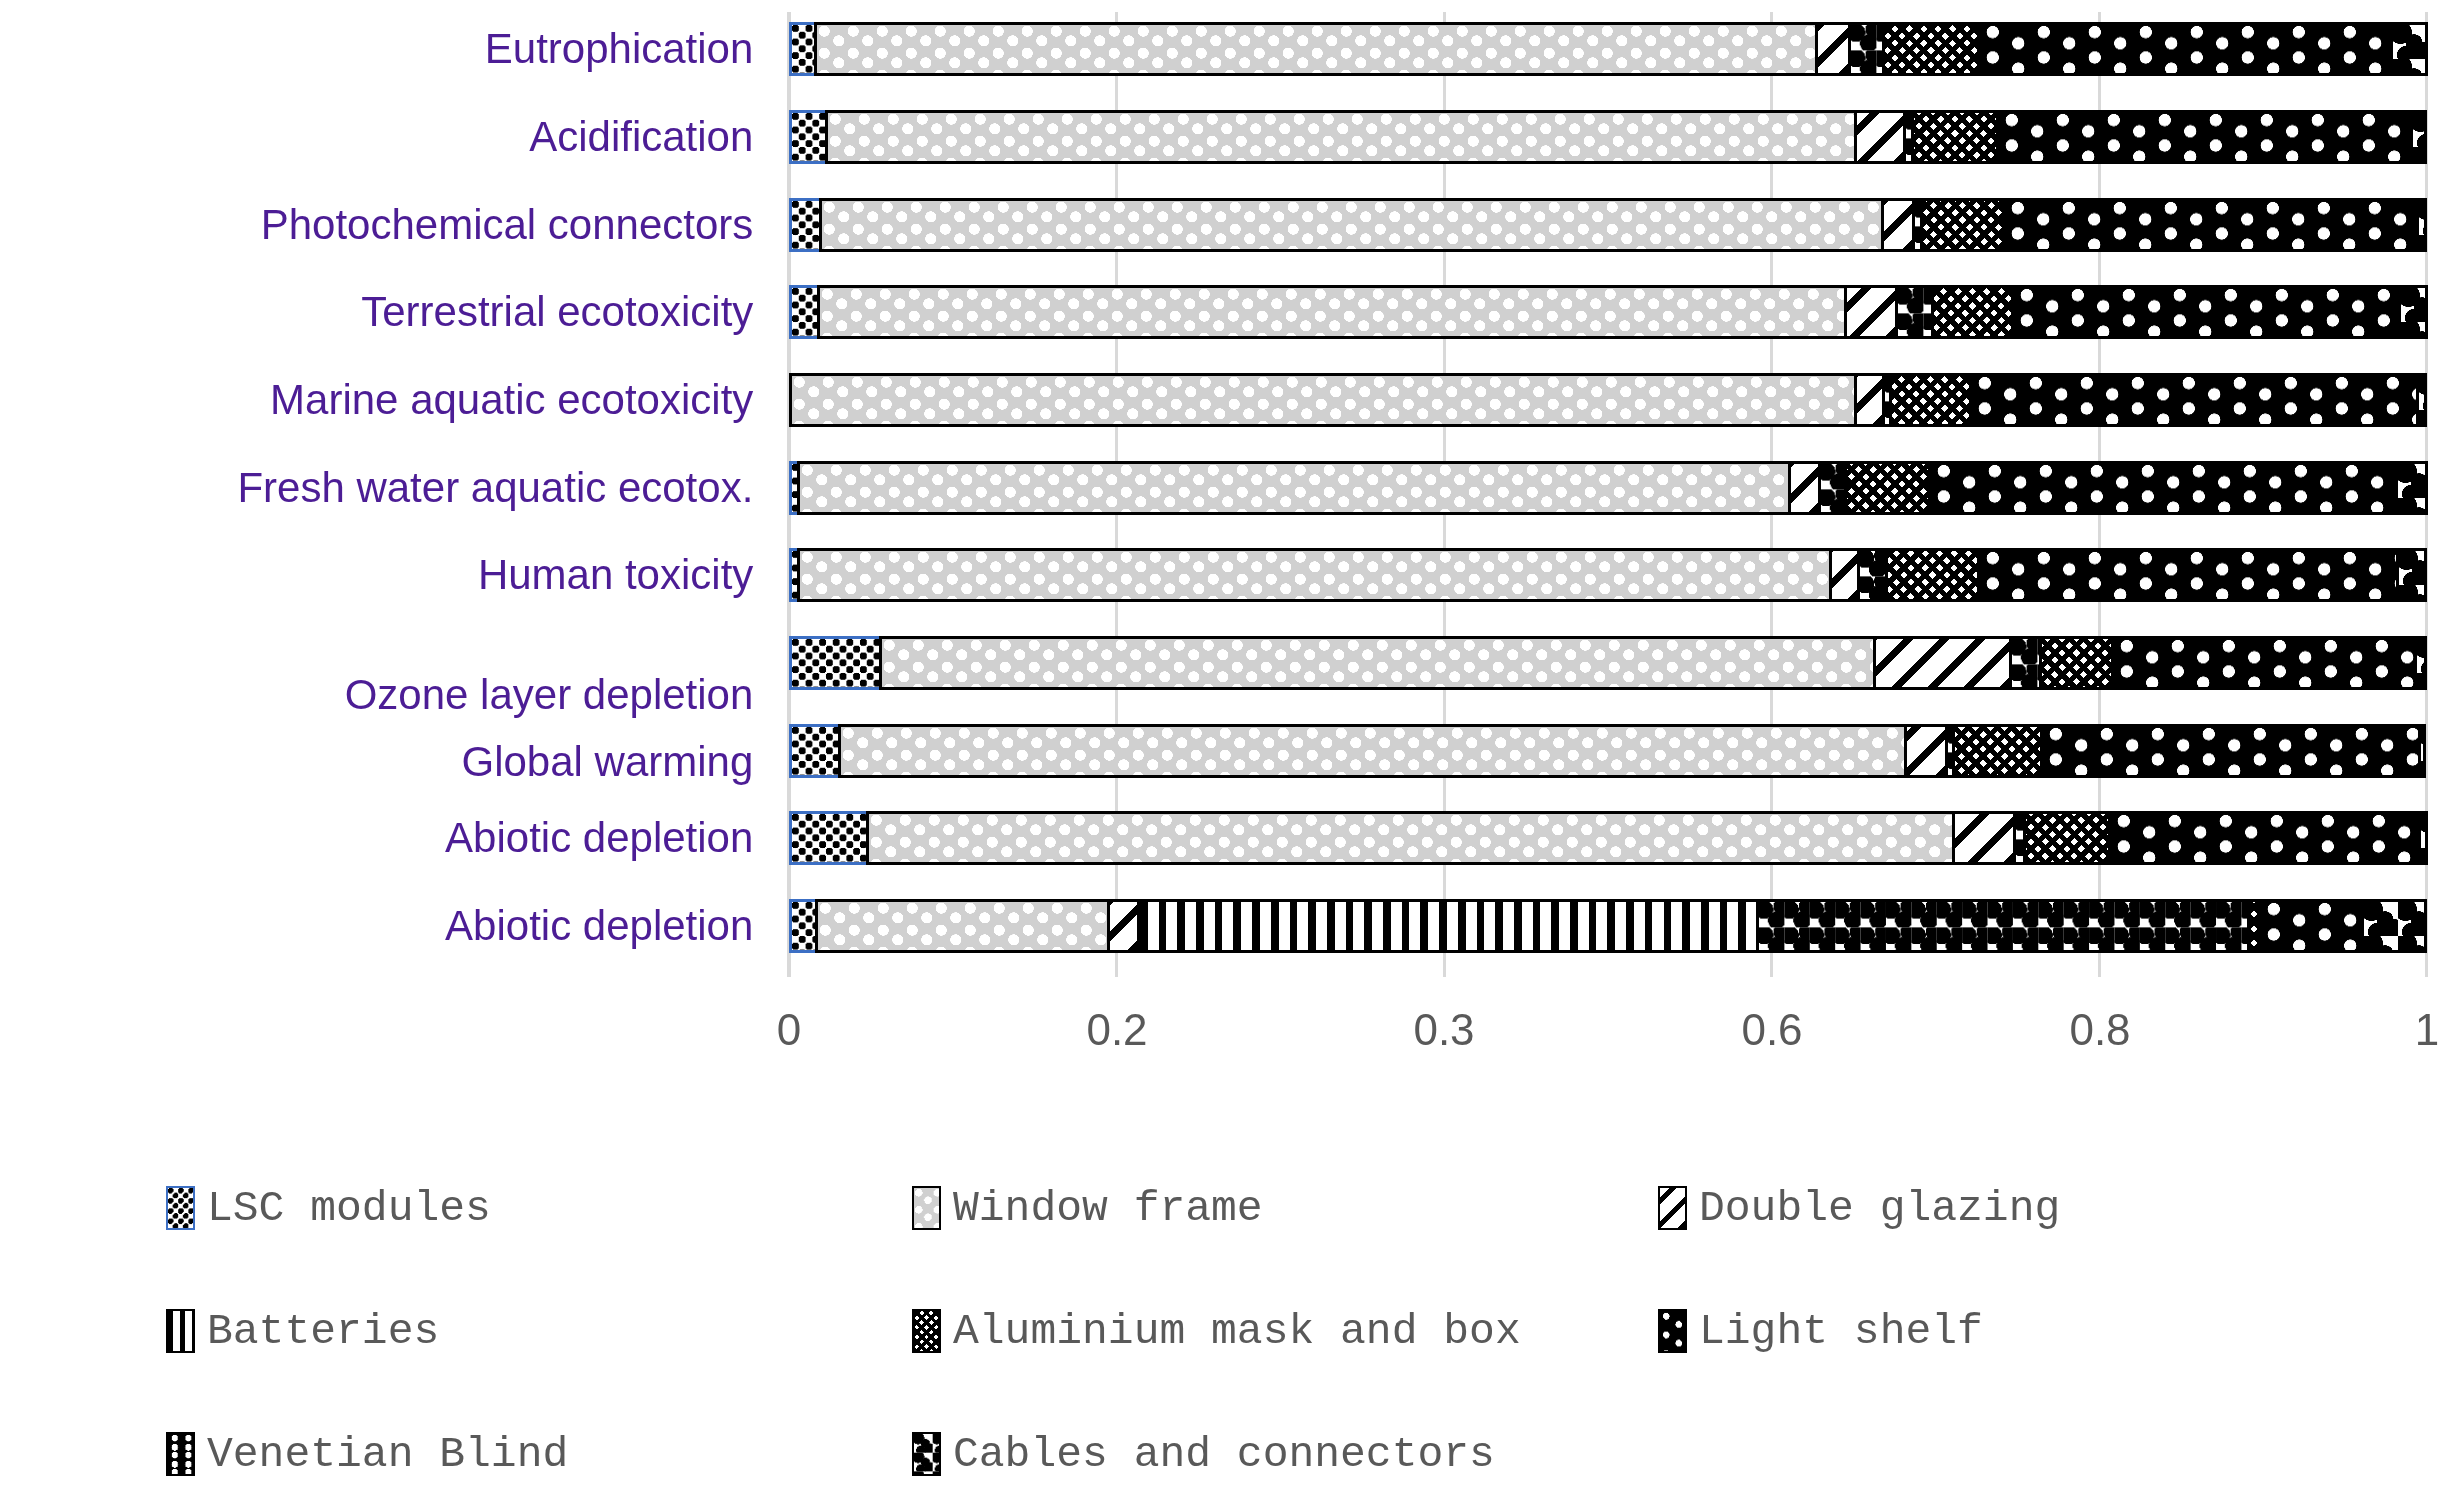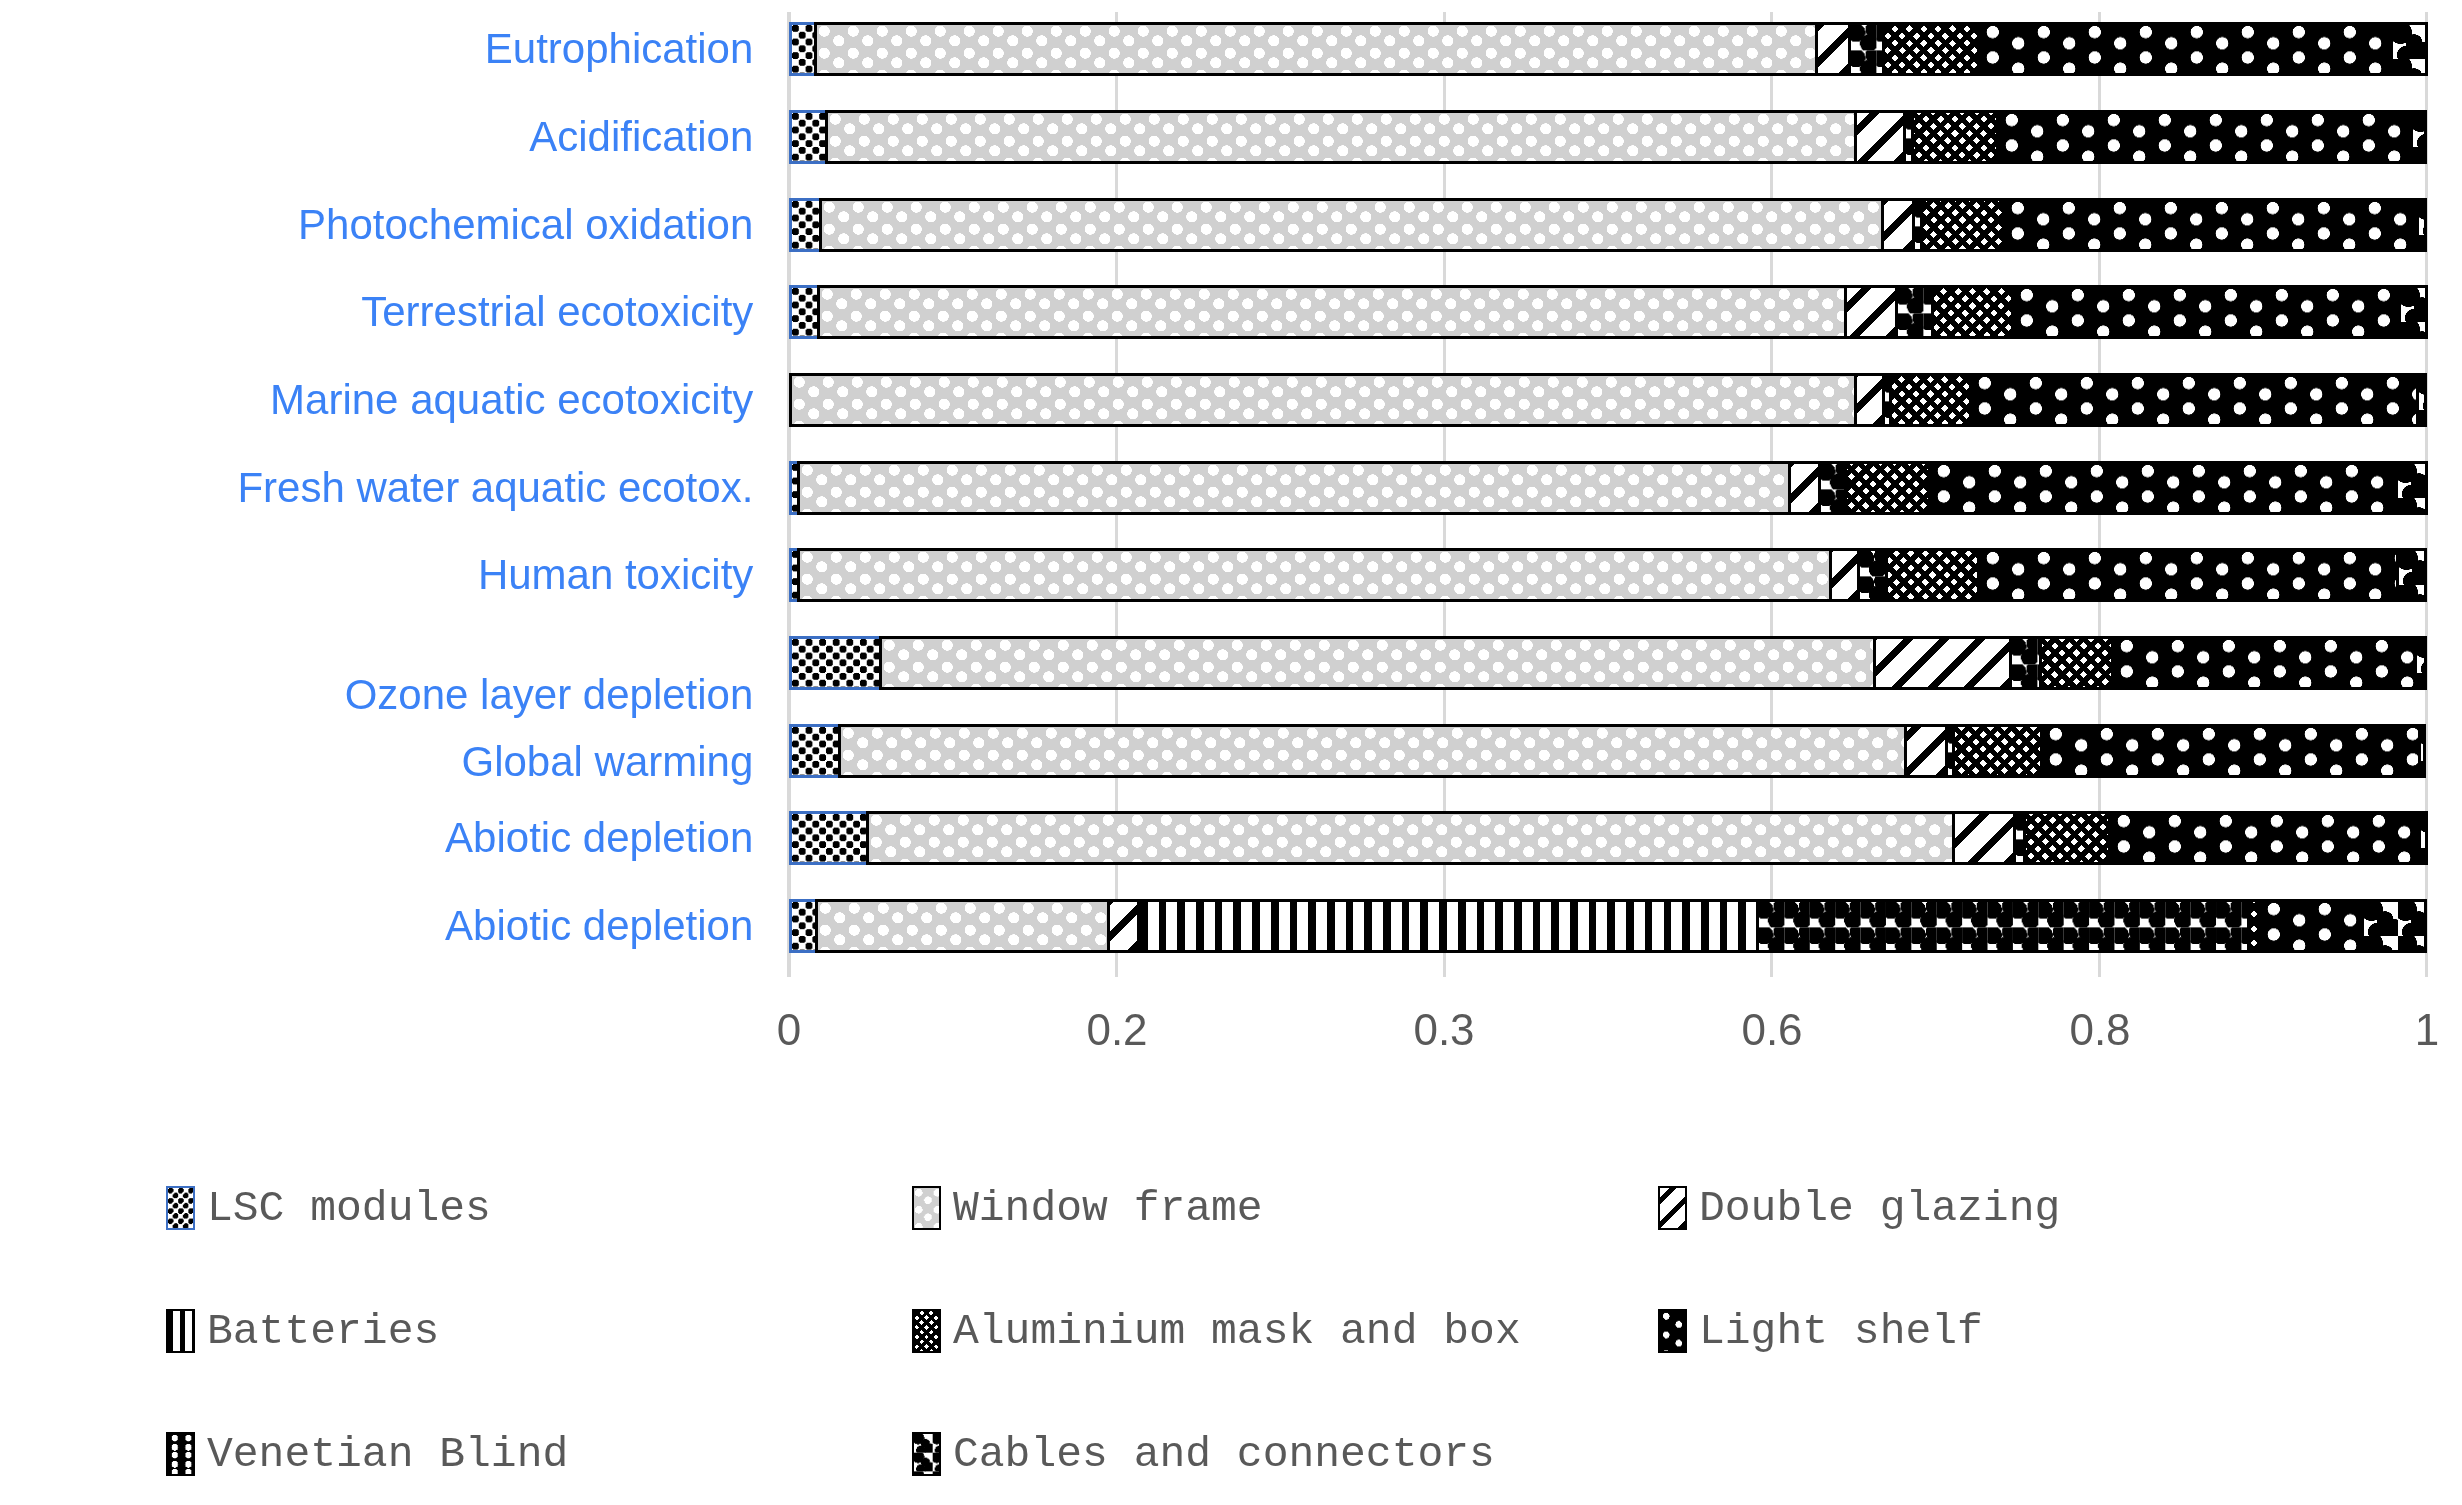--- a/index.html
+++ b/index.html
@@ -42,21 +42,21 @@
     top: 12px;
     width: 772px;
     height: 965px;
   }
   .cat-label {
     position: absolute;
     right: 18.7px;
     height: 54px;
     line-height: 54px;
     white-space: nowrap;
-    color: #3b82f6;
+    color: #4c1d95;
     font-size: 42px;
     font-family: "Liberation Sans", sans-serif;
     text-align: right;
   }
 
   
   .bar-row {
     position: absolute;
     left: 0;
     height: 54px;
@@ -343,21 +343,21 @@
             <div class="seg p-lightshelf" title="Light shelf" style="width: 103px;"></div>
             <div class="seg p-cables" title="Cables and connectors" style="width: 66px;"></div>
           </div>
         </div>
       </div>
   </div>
 
   <div class="cat-labels" id="cat-labels">
       <div class="cat-label" style="top: 10.2px;">Eutrophication</div>
       <div class="cat-label" style="top: 98px;">Acidification</div>
-      <div class="cat-label" style="top: 186px;">Photochemical oxidation</div>
+      <div class="cat-label" style="top: 186px;">Photochemical connectors</div>
       <div class="cat-label" style="top: 273px;">Terrestrial ecotoxicity</div>
       <div class="cat-label" style="top: 361px;">Marine aquatic ecotoxicity</div>
       <div class="cat-label" style="top: 536px;">Human toxicity</div>
       <div class="cat-label" style="top: 449px;">Fresh water aquatic ecotox.</div>
       <div class="cat-label" style="top: 644px; margin-top: 12px;">Ozone layer depletion</div>
       <div class="cat-label" style="top: 712px; margin-top: 11px;">Global warming</div>
       <div class="cat-label" style="top: 799px;">Abiotic depletion</div>
       <div class="cat-label" style="top: 887px;">Abiotic depletion</div>
     </div>
 

